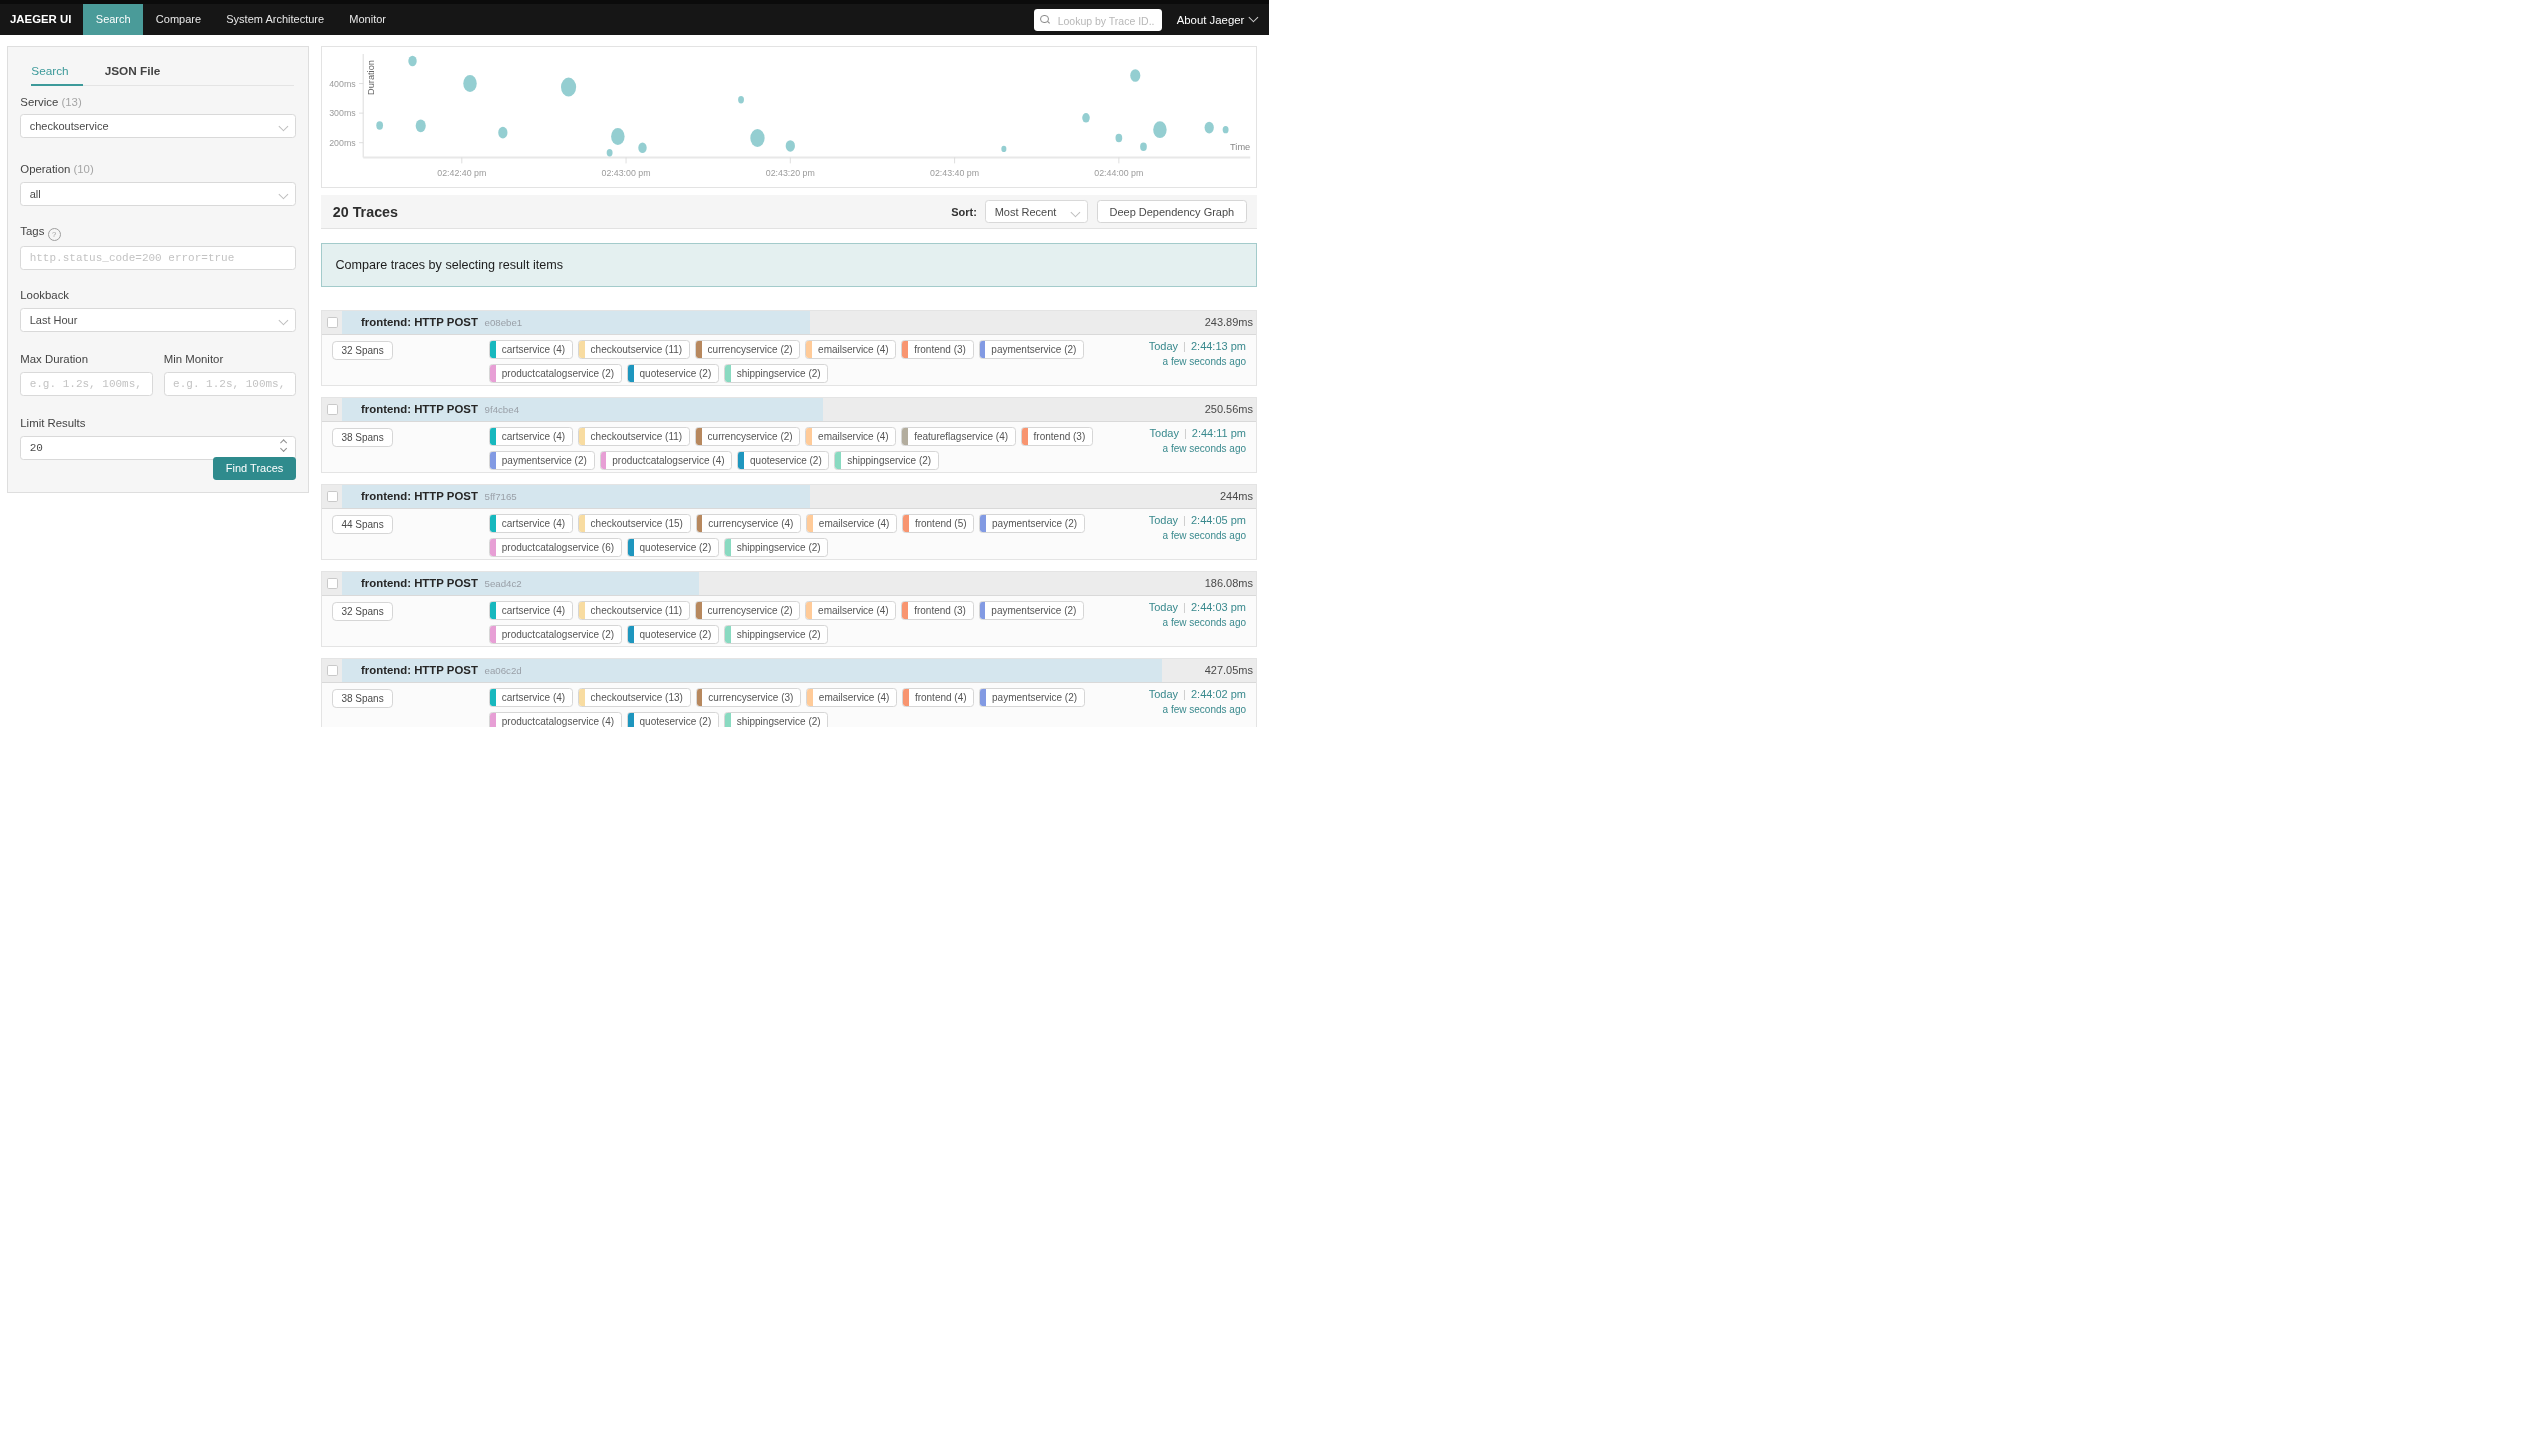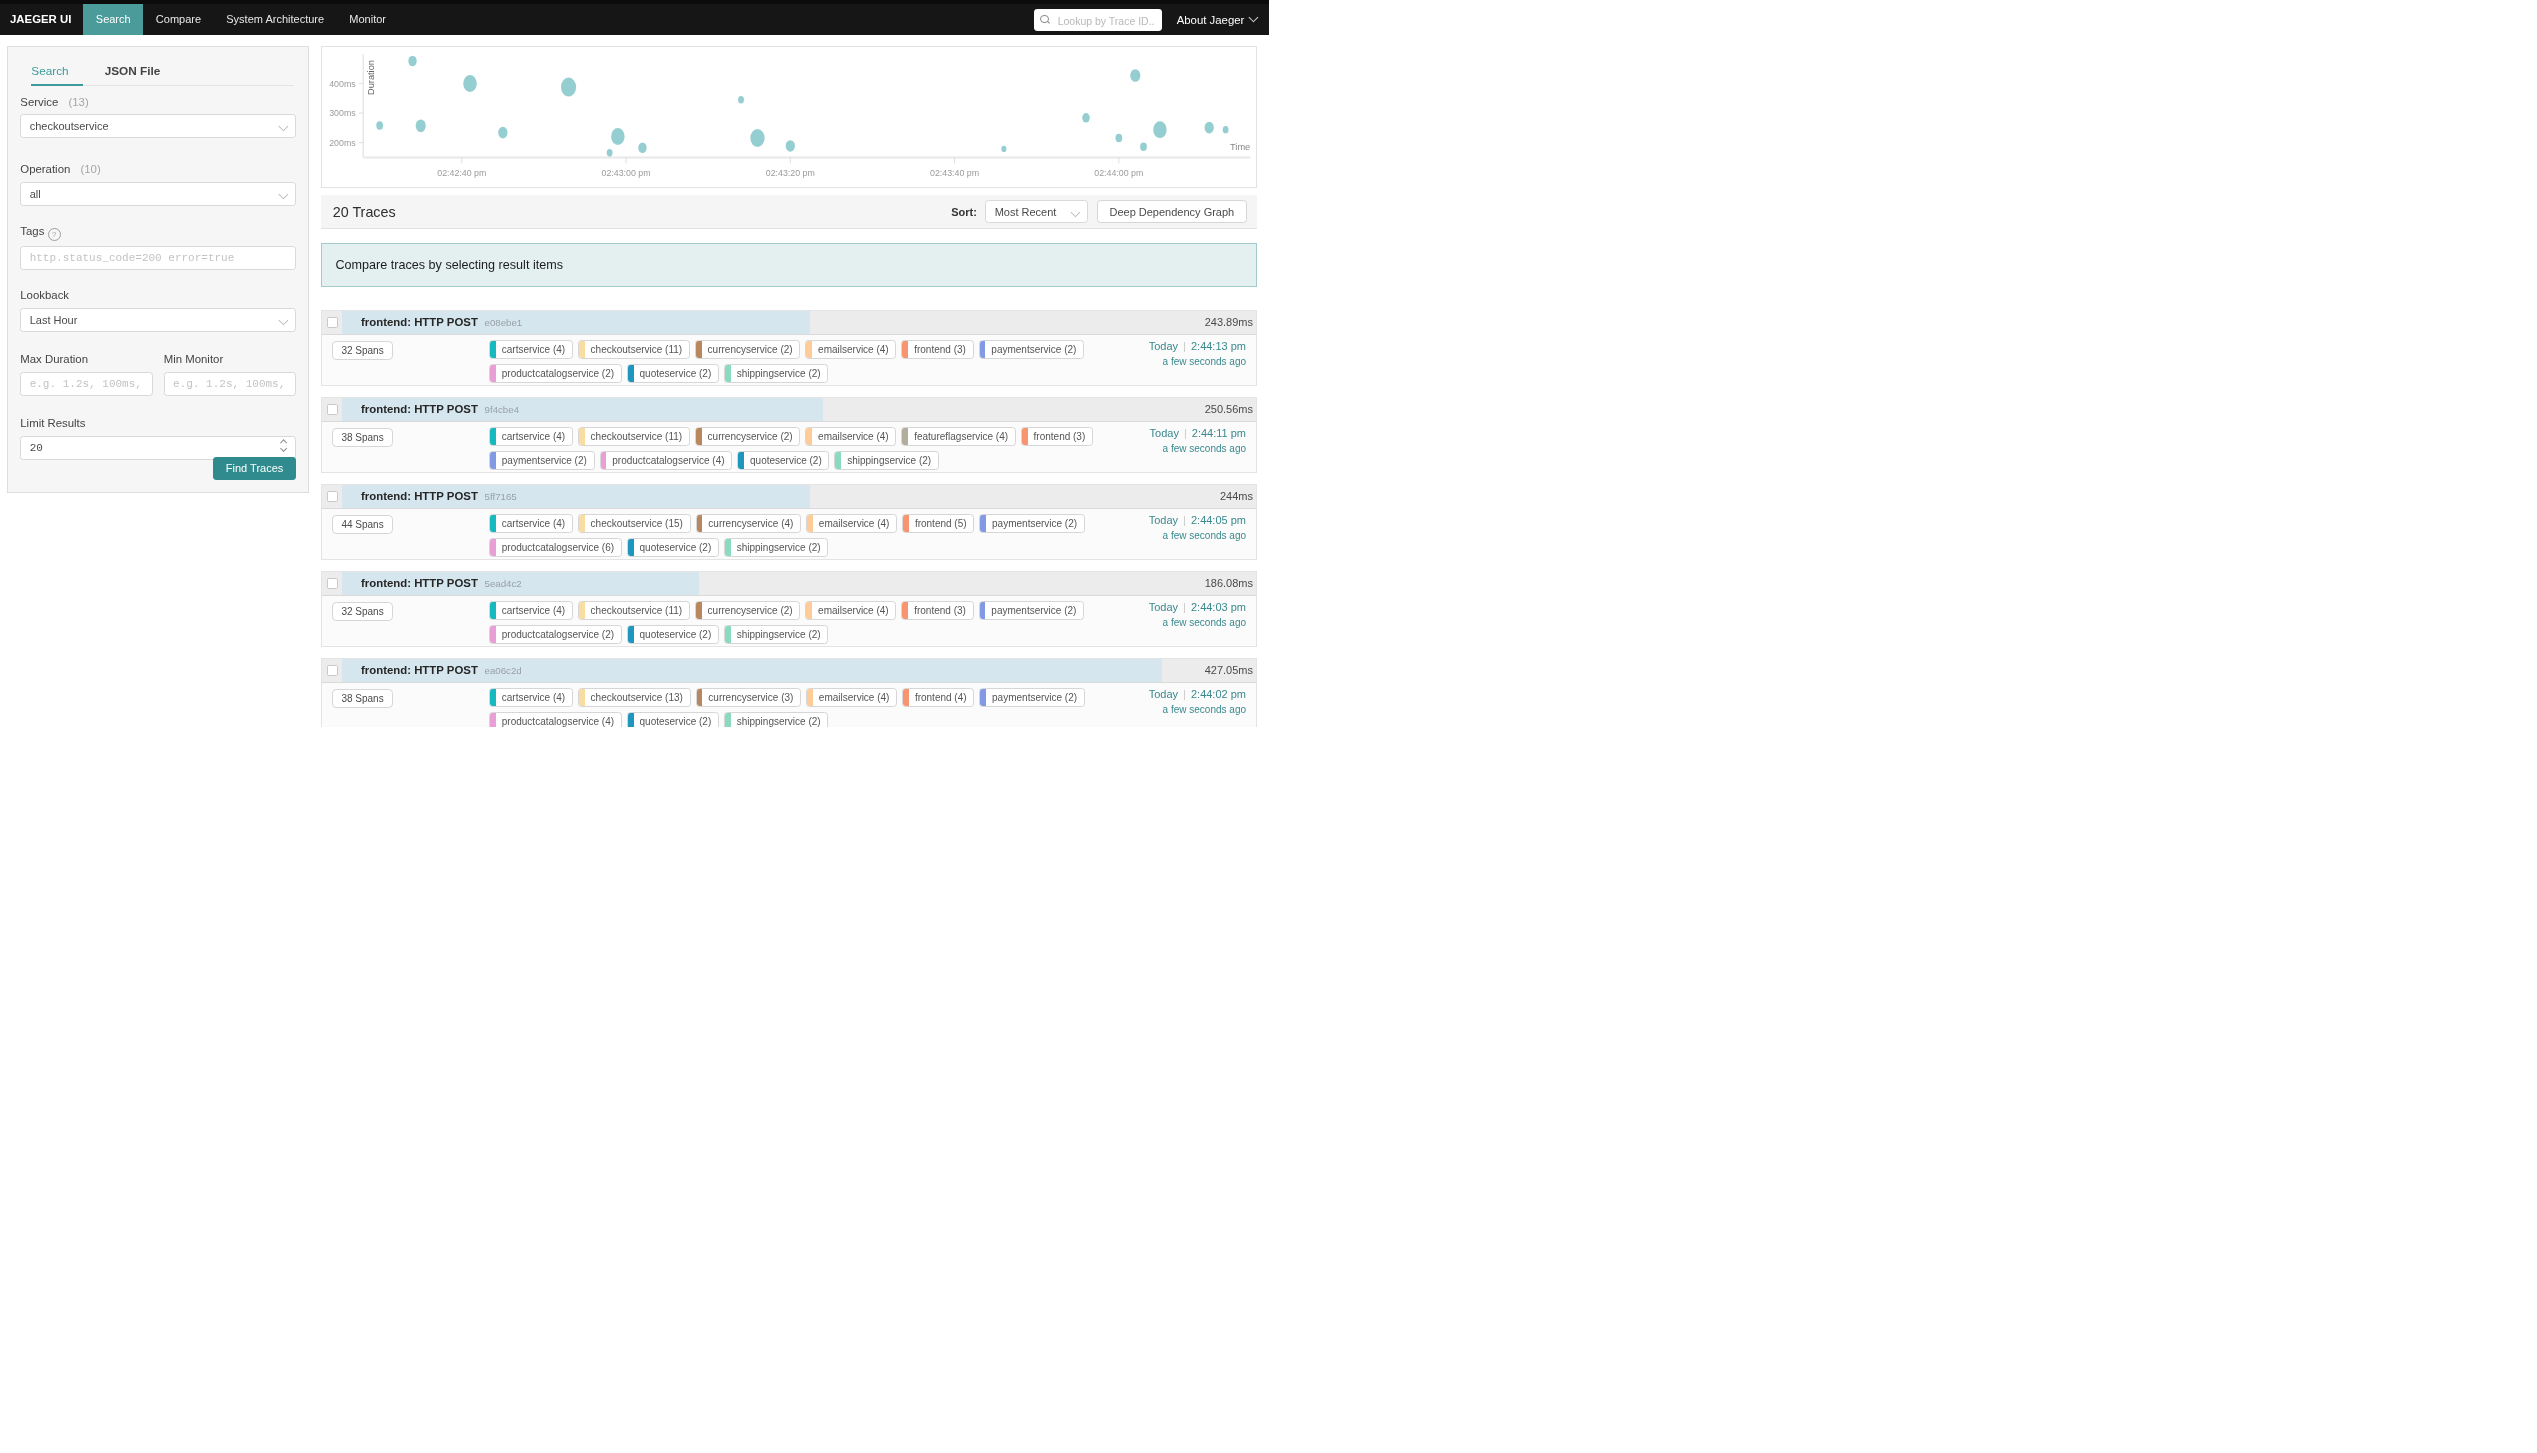--- a/index.html
+++ b/index.html
@@ -24,37 +24,37 @@
   .chev{width:5.9px;height:5.9px;border-right:1.2px solid #bbb;border-bottom:1.2px solid #bbb;transform:rotate(45deg) translate(-0.8px,-0.8px);display:inline-block;}
   .about .chev{border-color:#d0d0d0;margin-top:-2.5px;}
   
   .sidebar{position:absolute;left:6.7px;top:46px;width:302px;height:447px;background:#f6f6f6;border:0.8px solid #dedede;box-sizing:border-box;}
   .sb-tab{position:absolute;font-size:11.8px;cursor:pointer;}
   .sb-tab.search{left:23.6px;top:17px;color:#3d9a9a;}
   .sb-tab.json{left:97px;top:17px;color:#434343;font-weight:bold;}
   .sb-ink{position:absolute;left:23.6px;top:37px;width:52px;height:1.7px;background:#3d9a9a;z-index:2;}
   .sb-line{position:absolute;left:23.6px;right:13.5px;top:38px;height:0.8px;background:#e4e4e4;}
   .sb-label{position:absolute;left:12.6px;font-size:11.4px;color:#434343;}
-  .sb-label .cnt{color:#a6a6a6;margin-left:7px;}
+  .sb-label .cnt{color:#a6a6a6;}
   .qicon{display:inline-block;width:11px;height:11px;border:0.8px solid #9e9e9e;border-radius:50%;font-size:7.6px;line-height:11px;text-align:center;color:#9e9e9e;vertical-align:-1.7px;margin-left:3.4px;}
   .control{position:absolute;height:23.6px;background:#fff;border:0.8px solid #d9d9d9;border-radius:3.4px;box-sizing:border-box;font-size:11px;color:#4a4a4a;}
   .select{display:flex;align-items:center;padding:0 18.5px 0 8.4px;cursor:pointer;}
   .select .chev{position:absolute;right:8.4px;top:9.3px;border-color:#bdbdbd;}
   .control input{width:100%;height:100%;border:0;outline:none;background:transparent;font-family:Liberation Mono, monospace;font-size:11px;color:#4a4a4a;padding:0 8.4px;box-sizing:border-box;}
   .control input::placeholder{color:#c3c3c3;}
   .spinner{position:absolute;right:6.7px;top:3.4px;width:8.4px;display:flex;flex-direction:column;align-items:center;gap:0.8px;cursor:pointer;}
   .spinner i{width:4.2px;height:4.2px;border-right:1.1px solid #8f8f8f;border-bottom:1.1px solid #8f8f8f;display:block;}
   .spinner .up{transform:rotate(-135deg);}
   .spinner .dn{transform:rotate(45deg);}
   .find-btn{position:absolute;right:11.8px;bottom:11.8px;height:23.6px;padding:0 12.6px;background:#2f8b8d;color:#fff;border:0;border-radius:3.4px;font-size:11px;font-family:inherit;cursor:pointer;}
   
   .scatter-panel{position:absolute;left:321px;top:46px;width:936px;height:142px;background:#fff;border:0.8px solid #e3e3e3;box-sizing:border-box;}
   
   .results-bar{position:absolute;left:321px;top:195px;width:936px;height:34px;background:#f5f5f5;border-bottom:0.8px solid #e2e2e2;box-sizing:border-box;display:flex;align-items:center;}
-  .results-count{font-size:14.3px;font-weight:normal;color:#2e2e2e;margin-left:11.8px;}
+  .results-count{font-size:14.3px;font-weight:bold;color:#2e2e2e;margin-left:11.8px;}
   .rb-right{margin-left:auto;display:flex;align-items:center;gap:8.4px;margin-right:10px;}
   .sort-label{font-size:11px;font-weight:bold;color:#333;}
   .sort-select{position:relative;width:103px;height:23.6px;}
   .ddg-btn{height:23.6px;padding:0 11.8px;background:#fff;border:0.8px solid #d6d6d6;border-radius:3.4px;font-size:11px;color:#4a4a4a;font-family:inherit;cursor:pointer;}
   
   .banner{position:absolute;left:321px;top:243px;width:936px;height:44px;background:#e4f0f0;border:0.8px solid #a3cbcb;box-sizing:border-box;display:flex;align-items:center;}
   .banner span{font-size:12.6px;font-weight:normal;color:#1d1d1d;margin-left:13.5px;}
   
   .trace-list{position:absolute;left:321px;top:310px;width:936px;}
   .trace-card{position:relative;height:76px;border:0.8px solid #e4e4e4;background:#fbfbfb;box-sizing:border-box;margin-bottom:11px;}

